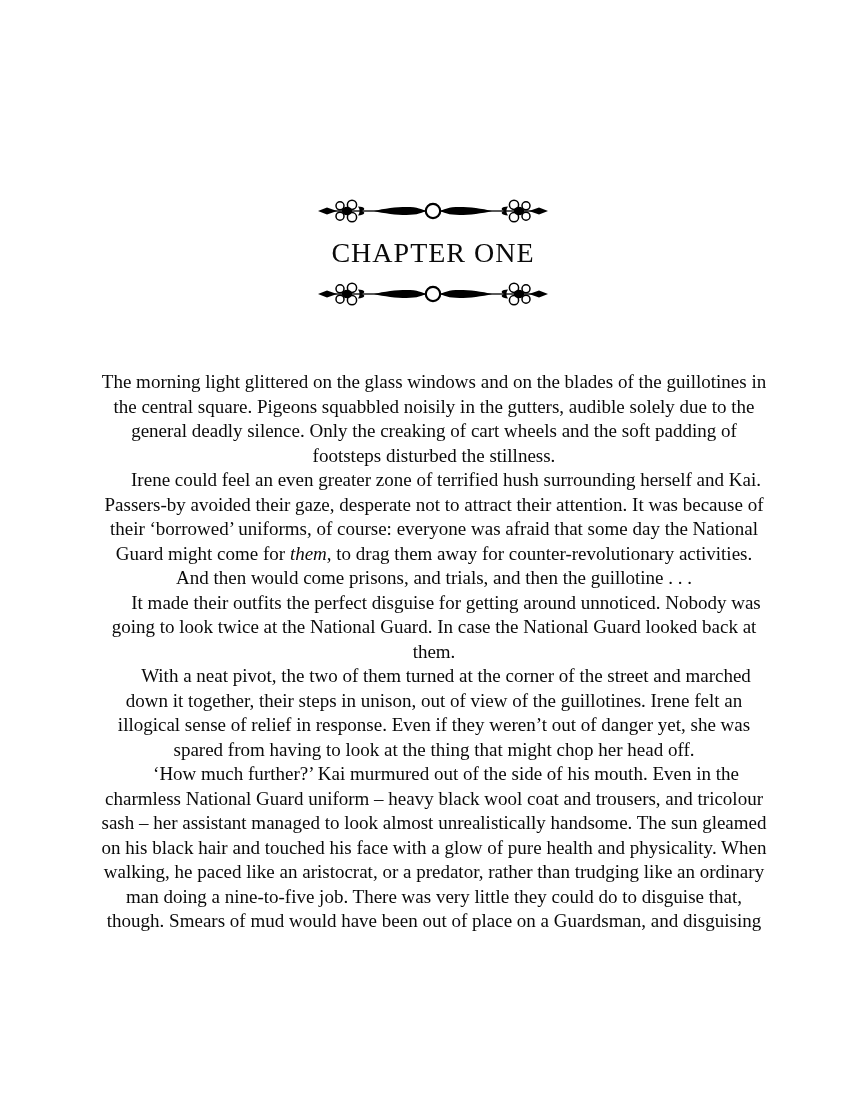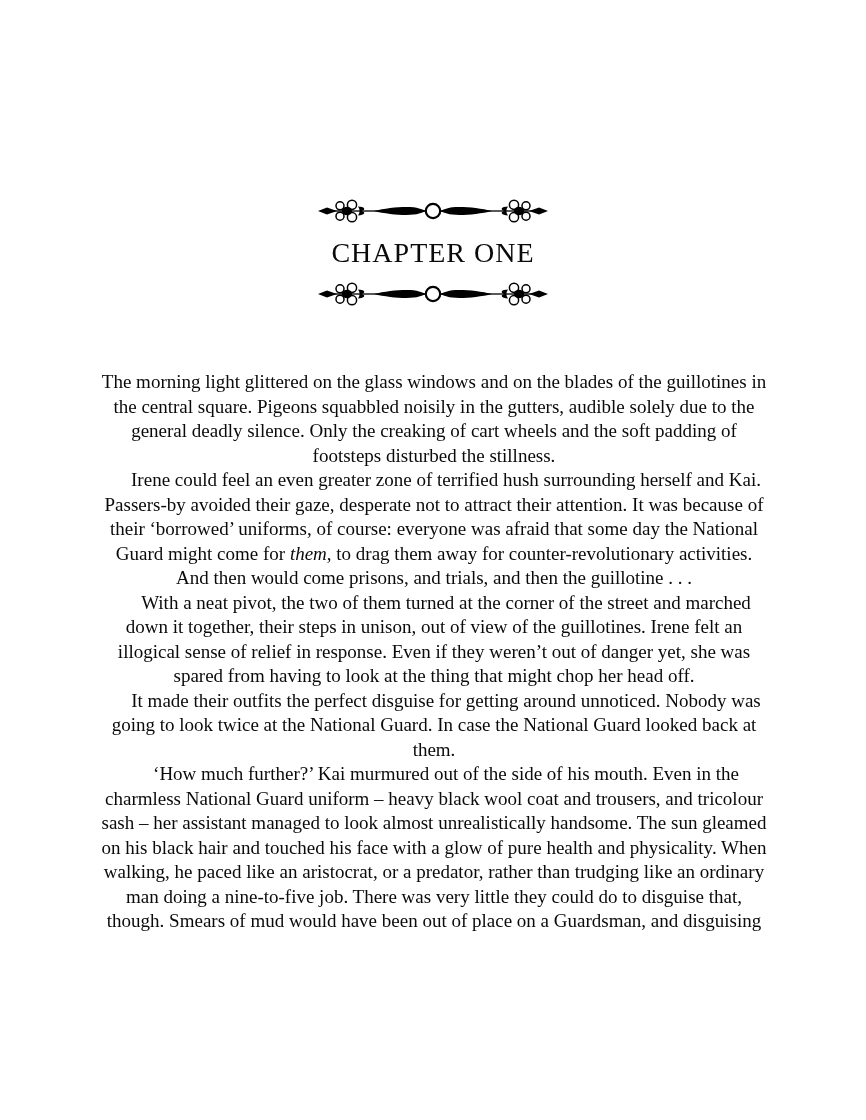--- a/index.html
+++ b/index.html
@@ -98,18 +98,18 @@
     </svg>
     <h1 class="chapter-title">CHAPTER ONE</h1>
     <svg class="ornament" width="232" height="26" viewBox="0 0 232 26" aria-hidden="true">
       <use href="#fleuron-divider"></use>
     </svg>
   </div>
 
   <div class="body-text">
       <p><span>The morning light glittered on the glass windows and on the blades of the guillotines in the central square. Pigeons squabbled noisily in the gutters, audible solely due to the general deadly silence. Only the creaking of cart wheels and the soft padding of footsteps disturbed the stillness.</span></p>
       <p class="indent"><span>Irene could feel an even greater zone of terrified hush surrounding herself and Kai. Passers-by avoided their gaze, desperate not to attract their attention. It was because of their ‘borrowed’ uniforms, of course: everyone was afraid that some day the National Guard might come for </span><em>them</em><span>, to drag them away for counter-revolutionary activities. And then would come prisons, and trials, and then the guillotine . . .</span></p>
+      <p class="indent"><span>It made their outfits the perfect disguise for getting around unnoticed. Nobody was going to look twice at the National Guard. In case the National Guard looked back at them.</span></p>
       <p class="indent"><span>With a neat pivot, the two of them turned at the corner of the street and marched down it together, their steps in unison, out of view of the guillotines. Irene felt an illogical sense of relief in response. Even if they weren’t out of danger yet, she was spared from having to look at the thing that might chop her head off.</span></p>
-      <p class="indent"><span>It made their outfits the perfect disguise for getting around unnoticed. Nobody was going to look twice at the National Guard. In case the National Guard looked back at them.</span></p>
       <p class="indent"><span>‘How much further?’ Kai murmured out of the side of his mouth. Even in the charmless National Guard uniform – heavy black wool coat and trousers, and tricolour sash – her assistant managed to look almost unrealistically handsome. The sun gleamed on his black hair and touched his face with a glow of pure health and physicality. When walking, he paced like an aristocrat, or a predator, rather than trudging like an ordinary man doing a nine-to-five job. There was very little they could do to disguise that, though. Smears of mud would have been out of place on a Guardsman, and disguising</span></p>
     </div>
 
 </div>
 
 </body></html>

